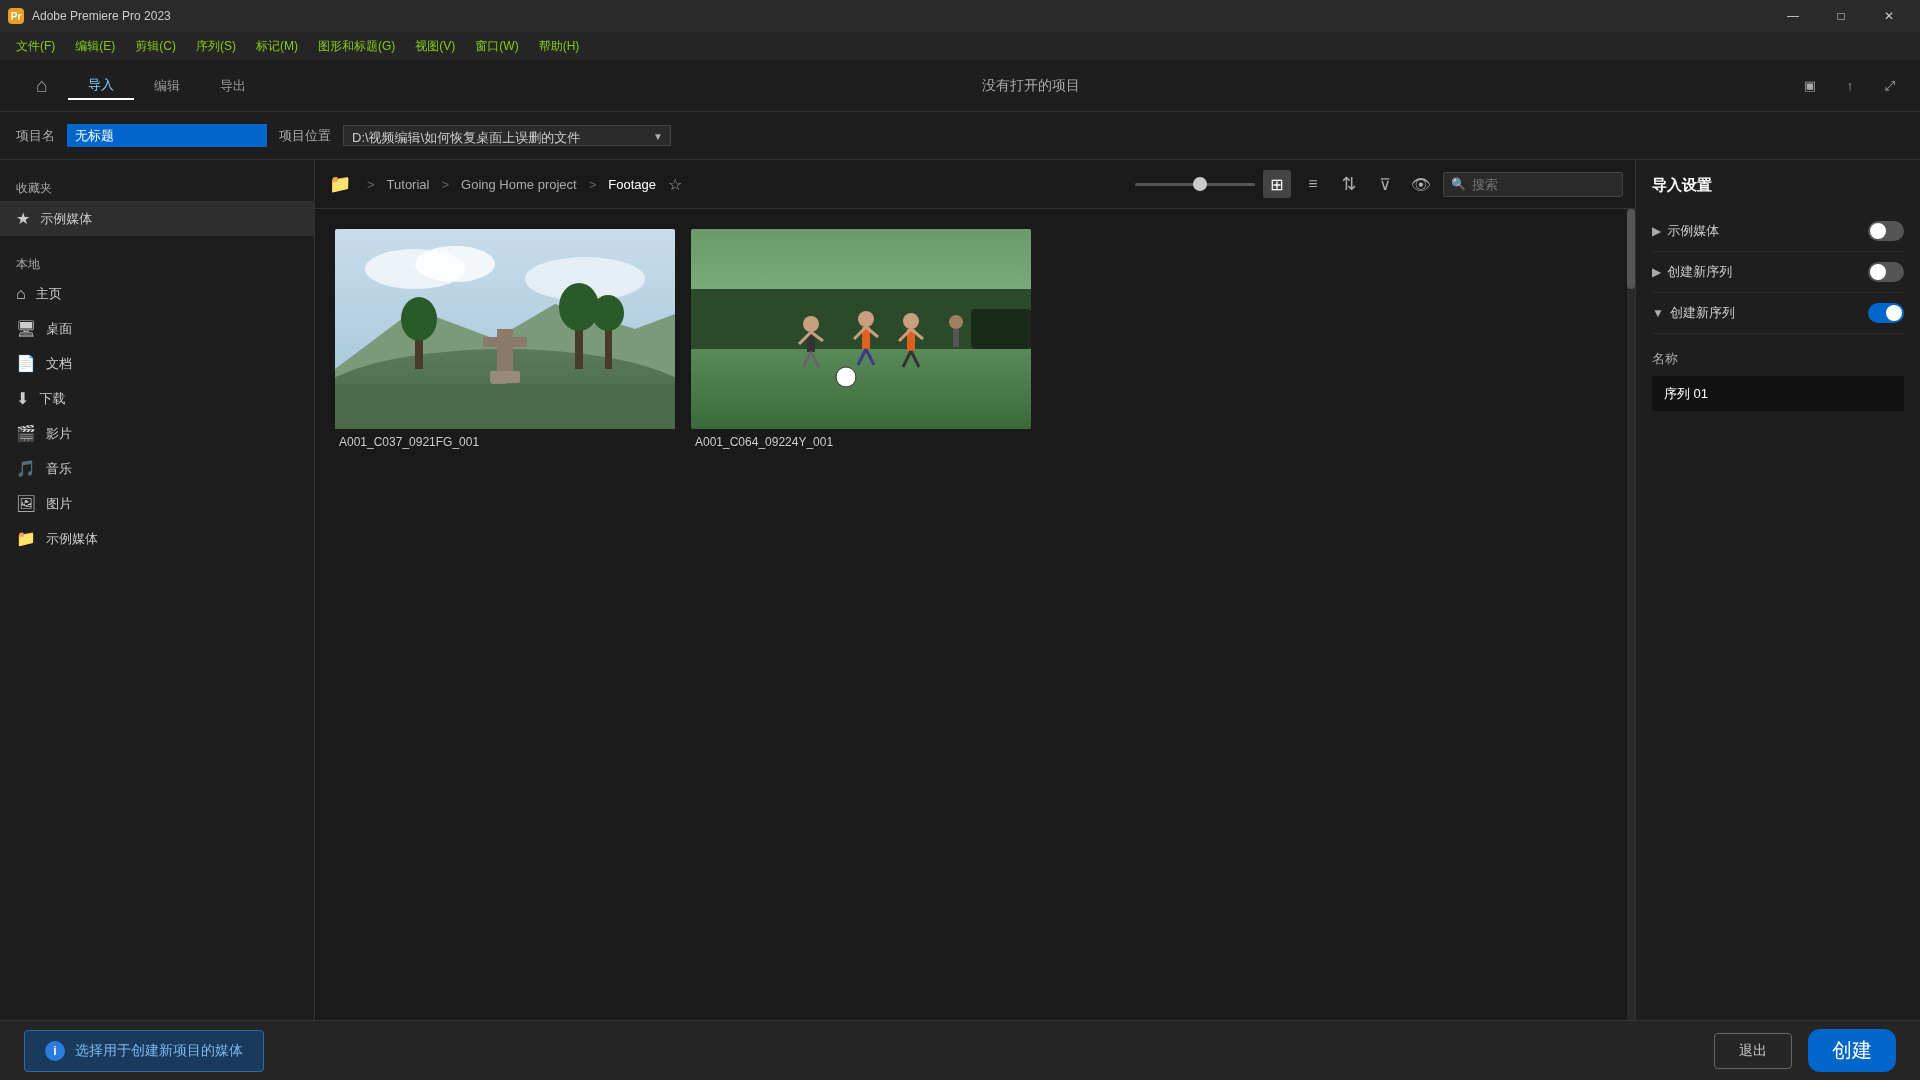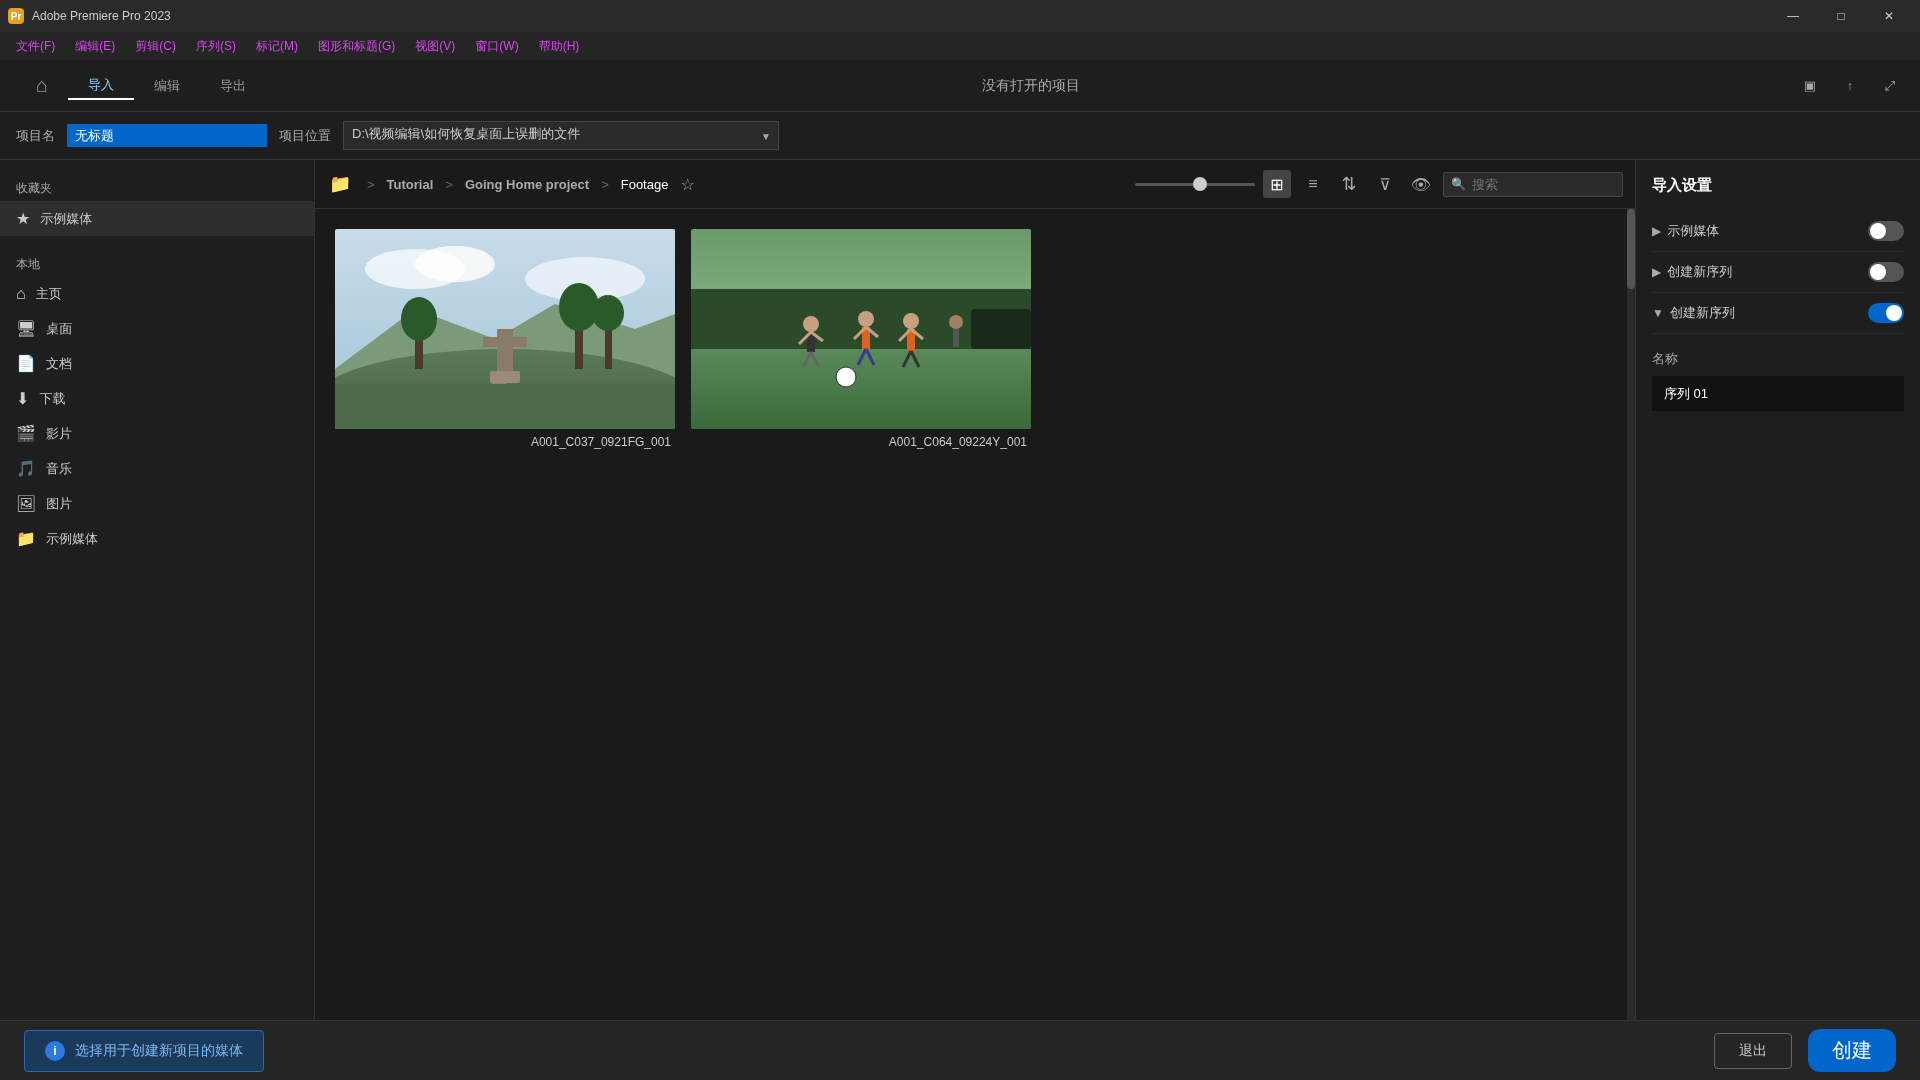--- a/index.html
+++ b/index.html
@@ -8,54 +8,54 @@
     
     #title-bar { display: flex; align-items: center; justify-content: space-between; background: #2a2a2a; height: 32px; padding: 0 8px; }
     #title-bar .app-icon { width: 16px; height: 16px; background: #e8a020; border-radius: 4px; display: flex; align-items: center; justify-content: center; font-size: 10px; color: #fff; font-weight: bold; margin-right: 8px; }
     #title-bar .app-title { font-size: 12px; color: #ccc; }
     #title-bar .win-controls { display: flex; gap: 2px; }
     #title-bar .win-btn { width: 46px; height: 32px; display: flex; align-items: center; justify-content: center; cursor: pointer; color: #ccc; font-size: 12px; }
     #title-bar-left { display: flex; align-items: center; }
 
     
     #menu-bar { display: flex; align-items: center; background: #252525; height: 28px; padding: 0 8px; gap: 4px; }
-    .menu-item { padding: 2px 8px; font-size: 12px; color: #d946ef; cursor: pointer; border-radius: 2px; }
+    .menu-item { padding: 2px 8px; font-size: 12px; color: #84cc16; cursor: pointer; border-radius: 2px; }
 
     
     #main-nav { display: flex; align-items: center; background: #1e1e1e; height: 52px; padding: 0 16px; border-bottom: 1px solid #333; }
     .nav-btn { display: flex; flex-direction: column; align-items: center; justify-content: center; padding: 4px 20px; cursor: pointer; color: #999; font-size: 13px; }
     .nav-btn.active { color: #fff; border-bottom: 2px solid #fff; }
     .home-icon { font-size: 20px; }
     #nav-title { flex: 1; text-align: center; font-size: 14px; color: #aaa; }
     #nav-right { display: flex; gap: 12px; }
     .nav-icon-btn { width: 28px; height: 28px; display: flex; align-items: center; justify-content: center; cursor: pointer; color: #aaa; }
 
     
     #project-row { display: flex; align-items: center; background: #1e1e1e; height: 48px; padding: 0 16px; gap: 12px; border-bottom: 1px solid #333; }
     .project-label { color: #aaa; font-size: 13px; }
     #project-name-input { background: #0066cc; color: #fff; border: none; padding: 4px 8px; font-size: 13px; width: 200px; outline: none; }
     .project-location-label { color: #aaa; font-size: 13px; }
-    #project-location-select { background: #2a2a2a; color: #ccc; border: 1px solid #444; padding: 4px 24px 8px 8px; font-size: 13px; width: 436px; appearance: none; cursor: pointer; }
+    #project-location-select { background: #2a2a2a; color: #ccc; border: 1px solid #444; padding: 4px 24px 0 8px; font-size: 13px; width: 328px; appearance: none; cursor: pointer; }
     .select-wrapper { position: relative; display: inline-block; }
     .select-wrapper::after { content: '▼'; position: absolute; right: 8px; top: 50%; transform: translateY(-50%); color: #aaa; font-size: 10px; pointer-events: none; }
 
     
     #content-area { display: flex; height: calc(1080px - 32px - 28px - 52px - 48px - 60px); }
 
     
     #sidebar { width: 315px; background: #1e1e1e; border-right: 1px solid #333; padding: 12px 0; overflow-y: auto; }
     .sidebar-section-title { color: #aaa; font-size: 12px; padding: 8px 16px 4px; }
     .sidebar-item { display: flex; align-items: center; gap: 10px; padding: 8px 16px; cursor: pointer; color: #ccc; font-size: 13px; }
     .sidebar-item.active { background: #2e2e2e; }
     .sidebar-item .si-icon { font-size: 16px; }
 
     
     #main-browser { flex: 1; background: #1a1a1a; display: flex; flex-direction: column; }
     #browser-toolbar { display: flex; align-items: center; padding: 10px 12px; gap: 8px; border-bottom: 1px solid #333; }
-    .breadcrumb-item { color: #aaa; font-size: 13px; cursor: pointer; font-weight: bold; }
+    .breadcrumb-item { color: #aaa; font-size: 13px; cursor: pointer; }
     .breadcrumb-sep { color: #666; margin: 0 4px; }
     .breadcrumb-current { color: #fff; font-size: 13px; font-weight: 500; }
     .breadcrumb-star { color: #aaa; font-size: 16px; cursor: pointer; margin-left: 4px; }
     .tb-spacer { flex: 1; }
 
     .slider-container { display: flex; align-items: center; width: 120px; }
     .slider { -webkit-appearance: none; width: 100%; height: 3px; background: #555; outline: none; border-radius: 2px; }
     .slider::-webkit-slider-thumb { -webkit-appearance: none; width: 14px; height: 14px; border-radius: 50%; background: #ccc; cursor: pointer; }
 
     .view-btn { width: 28px; height: 28px; display: flex; align-items: center; justify-content: center; cursor: pointer; color: #aaa; font-size: 16px; border-radius: 3px; }
@@ -227,21 +227,21 @@
       <div class="tb-icon-btn" style="font-size:18px;">⇅</div>
       <div class="tb-icon-btn">⊽</div>
       <div class="tb-icon-btn">👁</div>
 
       <div class="search-wrapper">
         <span class="search-icon-inside">🔍</span>
         <input type="text" id="search-input" placeholder="搜索" style="">
       </div>
     </div>
 
-    <div id="media-grid" style="position:relative;text-align:right;">
+    <div id="media-grid" style="position:relative;">
 
       <div class="media-item">
         <div class="media-thumb">
 
           <svg width="100%" height="100%" viewBox="0 0 340 200" preserveAspectRatio="xMidYMid slice">
 
             <defs>
               <linearGradient id="sky1" x1="0" y1="0" x2="0" y2="1">
                 <stop offset="0%" stop-color="#c8dcea"></stop>
                 <stop offset="100%" stop-color="#a0c4d8"></stop>

